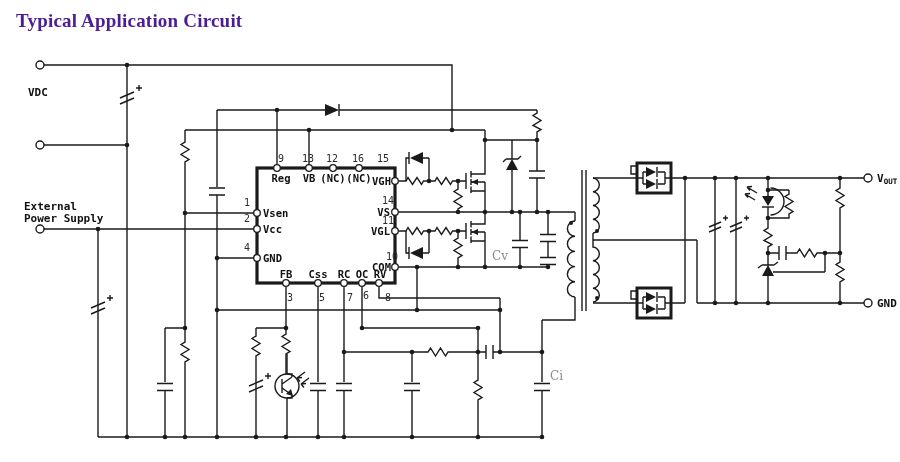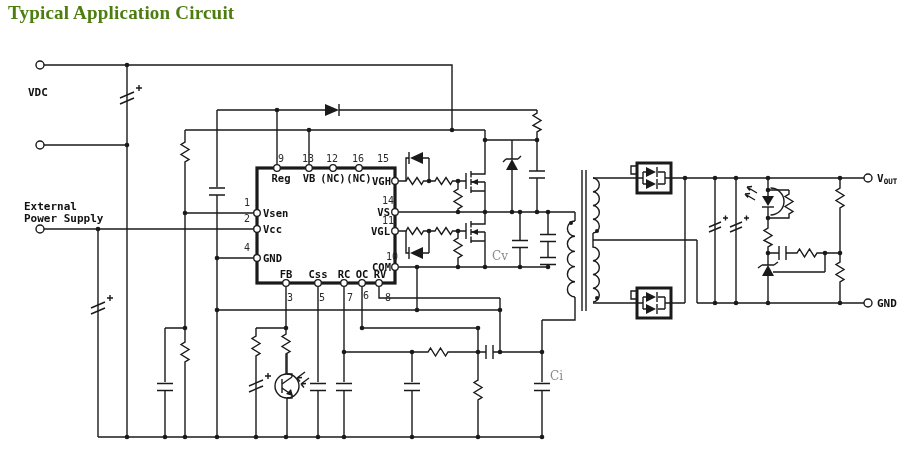--- a/index.html
+++ b/index.html
@@ -1,19 +1,19 @@
 <!DOCTYPE html>
 <html><head>
 <meta charset="utf-8">
 <style>
   html,body{margin:0;padding:0;background:#fff;}
   .stage{position:relative;width:900px;height:462px;background:#fff;overflow:hidden;
          font-family:"DejaVu Sans Mono", monospace;}
-  .title{position:absolute;left:8px;top:2px;margin:0;
-         font:700 19px "Liberation Serif", serif;color:#4d7c0f;letter-spacing:.2px;}
+  .title{position:absolute;left:8px;top:2px;margin:8px;
+         font:700 19px "Liberation Serif", serif;color:#4c1d95;letter-spacing:.2px;}
   svg{position:absolute;left:0;top:0;}
   .w{stroke:#1a1a1a;stroke-width:1.4;fill:none;}
   .thick{stroke:#1a1a1a;stroke-width:3.2;fill:none;}
   .box{stroke:#1a1a1a;stroke-width:3;fill:none;}
   .f{fill:#1a1a1a;stroke:none;}
   .dot{fill:#1a1a1a;stroke:none;}
   .pin{fill:#fff;stroke:#1a1a1a;stroke-width:1.3;}
   .term{fill:#fff;stroke:#1a1a1a;stroke-width:1.4;}
   .pin-label{font:700 10.5px "DejaVu Sans Mono", monospace;fill:#111;}
   .pin-num{font:400 10px "DejaVu Sans Mono", monospace;fill:#2a2a2a;}

